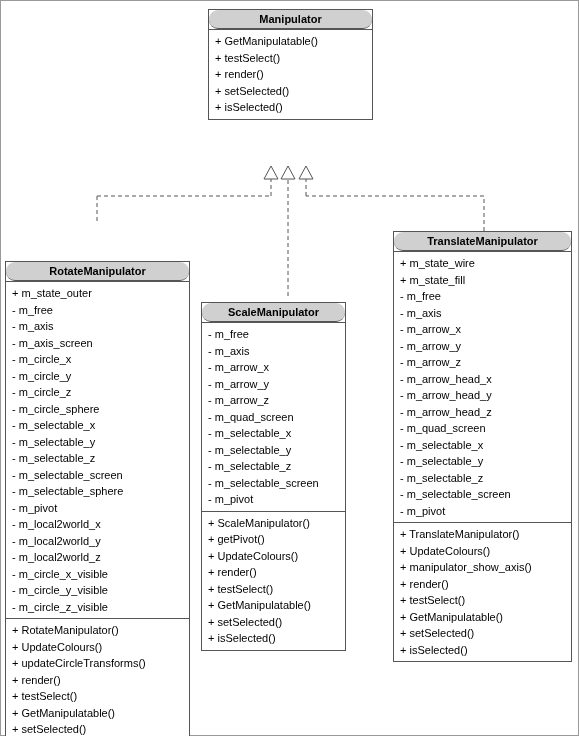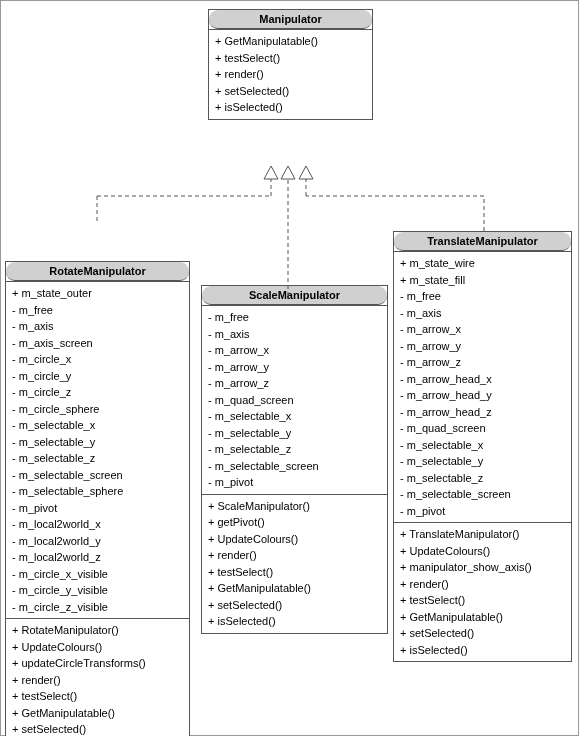--- a/index.html
+++ b/index.html
@@ -95,21 +95,21 @@
       <div>+ UpdateColours()</div>
       <div>+ updateCircleTransforms()</div>
       <div>+ render()</div>
       <div>+ testSelect()</div>
       <div>+ GetManipulatable()</div>
       <div>+ setSelected()</div>
       <div>+ isSelected()</div>
     </div>
   </div>
 
-  <div class="uml-box" style="left:200px; top:284px; width:187px;">
+  <div class="uml-box" style="left:200px; top:301px; width:145px;">
     <div class="uml-header">ScaleManipulator</div>
     <div class="uml-section">
       <div>- m_free</div>
       <div>- m_axis</div>
       <div>- m_arrow_x</div>
       <div>- m_arrow_y</div>
       <div>- m_arrow_z</div>
       <div>- m_quad_screen</div>
       <div>- m_selectable_x</div>
       <div>- m_selectable_y</div>

